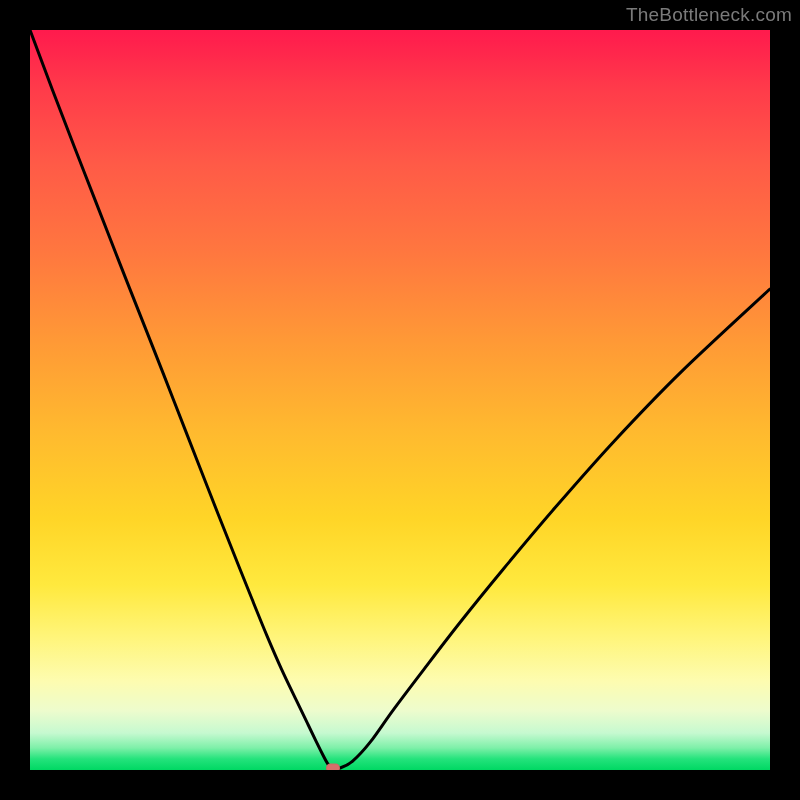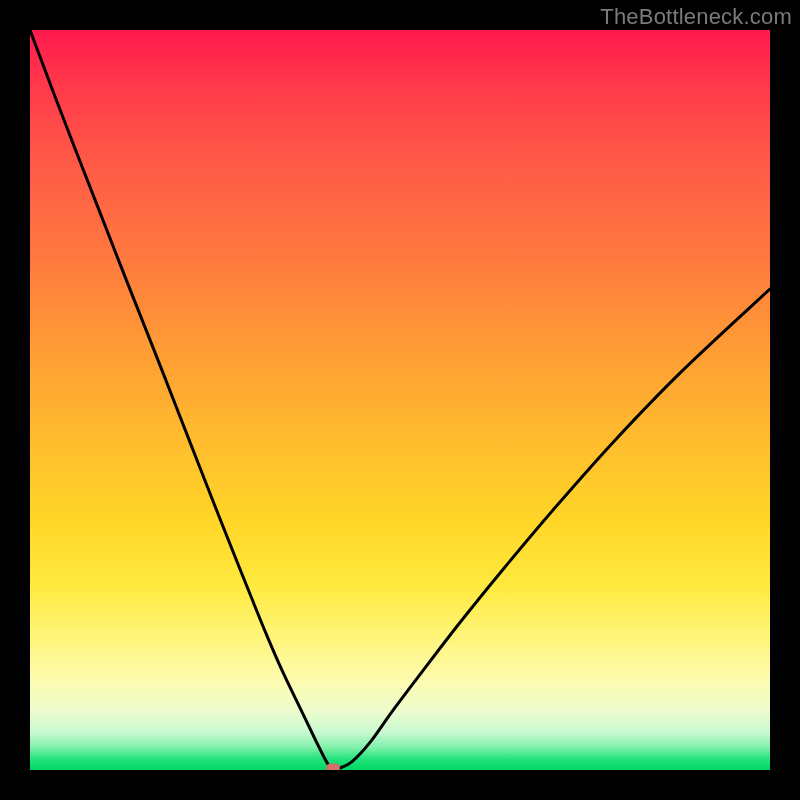--- a/index.html
+++ b/index.html
@@ -71,21 +71,21 @@
     border-radius: 5px;
     transform: translate(-50%, -50%);
     background: #d6706b;
     box-shadow: inset 0 0 0 1px rgba(0,0,0,0.05);
   }
   .watermark {
     position: absolute;
     top: 4px;
     right: 8px;
     color: #7a7a7a;
-    font-size: 22px;
+    font-size: 19px;
     font-weight: 500;
     letter-spacing: 0.2px;
     user-select: none;
   }
 </style>
 </head>
 <body>
 
 <div class="frame">
 

